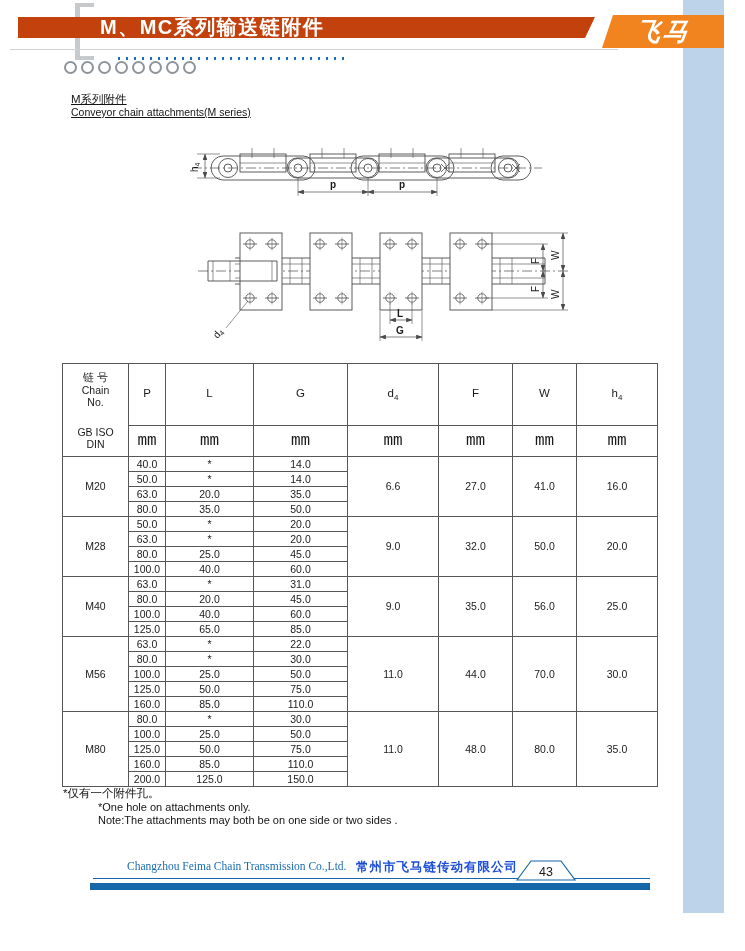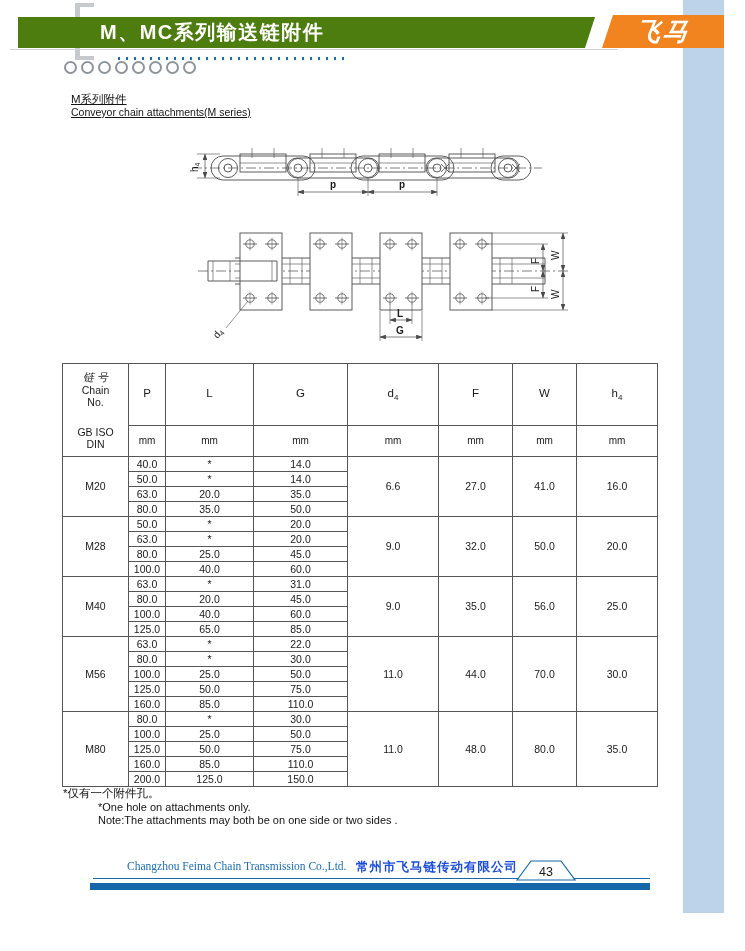--- a/index.html
+++ b/index.html
@@ -7,21 +7,21 @@
     width:745px;height:951px;position:relative;background:#ffffff;
     font-family:"Liberation Sans",sans-serif;overflow:hidden;
   }
   
   .right-bar{position:absolute;left:683px;top:0;width:41px;height:913px;background:#bdd3e9;}
   
   .bracket{position:absolute;left:75px;top:3px;width:19px;height:57px;
     border-left:5px solid #c6cacd;border-top:4px solid #c6cacd;border-bottom:4px solid #c6cacd;
     box-sizing:border-box;}
   .hairline{position:absolute;left:10px;top:49px;width:608px;height:1px;background:#cfd3d6;}
-  .banner{position:absolute;left:18px;top:17px;width:577px;height:31px;background:#4d7c0f;
+  .banner{position:absolute;left:18px;top:17px;width:577px;height:21px;background:#c2410c;
     clip-path:polygon(0 0,100% 0,calc(100% - 10px) 100%,0 100%);
     display:flex;align-items:center;padding-left:82px;box-sizing:border-box;z-index:2;}
   .banner-title{color:#ffffff;font-size:20px;font-weight:bold;letter-spacing:1.5px;white-space:nowrap;}
   .logo{position:absolute;left:602px;top:15px;width:122px;height:33px;background:#f2841f;
     clip-path:polygon(11px 0,100% 0,100% 100%,0 100%);
     display:flex;align-items:center;justify-content:center;z-index:3;}
   .logo-text{color:#fff;font-family:"Liberation Serif",serif;font-style:italic;font-weight:bold;
     font-size:25px;transform:skewX(-8deg);letter-spacing:2px;}
   .subtitle-row{position:absolute;left:105px;top:51px;display:flex;align-items:center;z-index:2;}
   .subtitle{color:#1b6cb0;font-family:"Liberation Serif",serif;font-size:13.5px;white-space:nowrap;}
@@ -34,26 +34,26 @@
   .section-title{position:absolute;left:71px;top:93px;color:#141414;text-decoration:underline;}
   .section-title .cn{font-size:11.5px;line-height:13px;}
   .section-title .en{font-size:10.5px;line-height:13px;}
   
   .drawing{position:absolute;left:140px;top:125px;}
   
   .spec-table{position:absolute;left:62px;top:363px;width:595px;border-collapse:collapse;table-layout:fixed;}
   .spec-table th,.spec-table td{border:1px solid #565656;padding:0;text-align:center;
     color:#1a1a1a;font-weight:normal;}
   .spec-table thead .dim-th{height:60px;font-size:11.5px;}
-  .spec-table thead .unit-th{height:30px;font-size:10px;}
+  .spec-table thead .unit-th{height:30px;font-size:16px;font-family:Liberation Mono, monospace;}
   .spec-table sub{font-size:8px;}
   .chain-th{vertical-align:top;font-size:10.5px;}
   .chain-th .inner{display:flex;flex-direction:column;height:92px;box-sizing:border-box;
     padding:7px 0 6px 0;}
-  .chain-th .cn{font-size:11px;line-height:13px;font-style:italic;}
+  .chain-th .cn{font-size:11px;line-height:13px;}
   .chain-th .ln{line-height:12px;}
   .chain-th .std{margin-top:auto;line-height:12px;}
   .spec-table tbody td{height:14px;font-size:10.5px;line-height:13px;}
   
   .footnotes{position:absolute;left:63px;top:787px;color:#141414;}
   .footnotes .cn{font-size:11.5px;line-height:13.5px;}
   .footnotes .en{font-size:11px;line-height:13.5px;margin-left:35px;}
   
   .footer-en{position:absolute;left:127px;top:860px;font-family:"Liberation Serif",serif;
     font-size:11.5px;color:#1b6cb0;}

